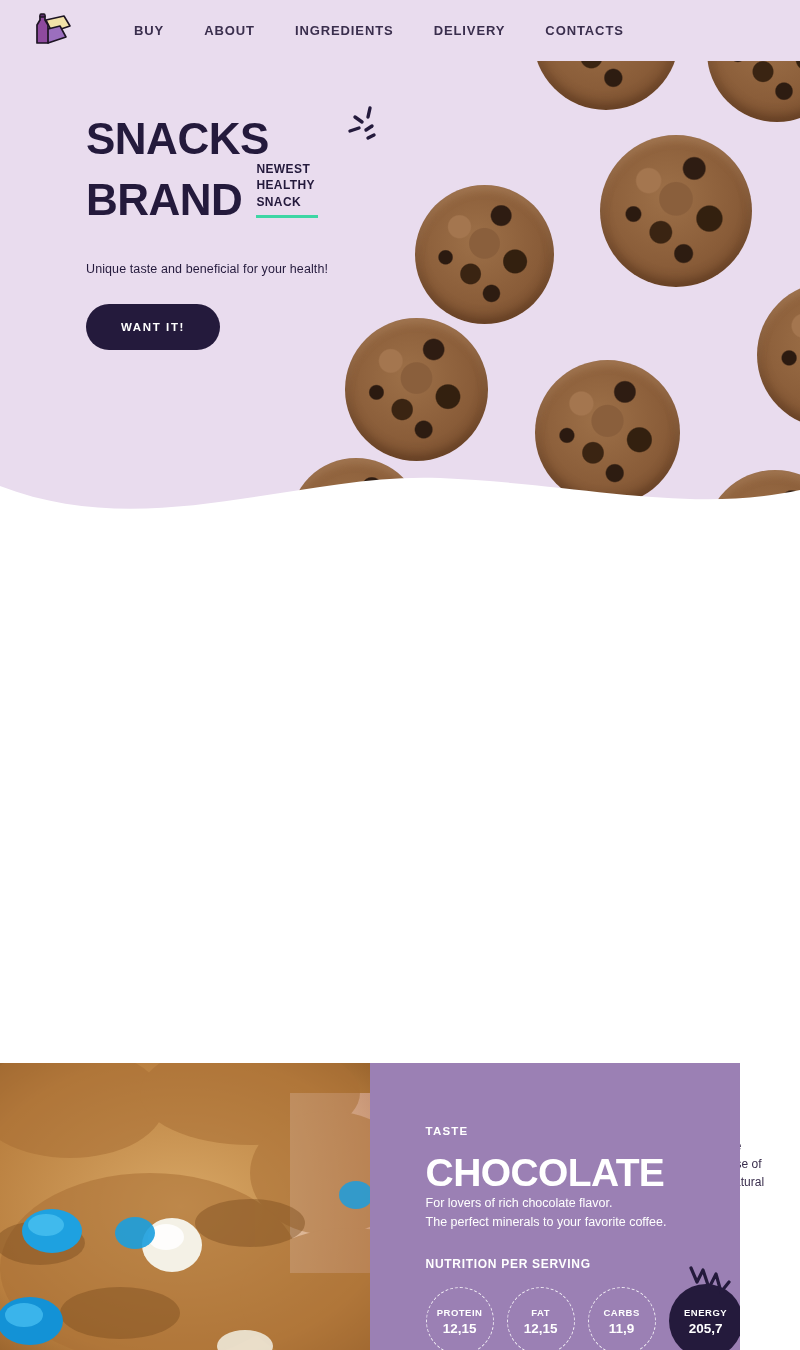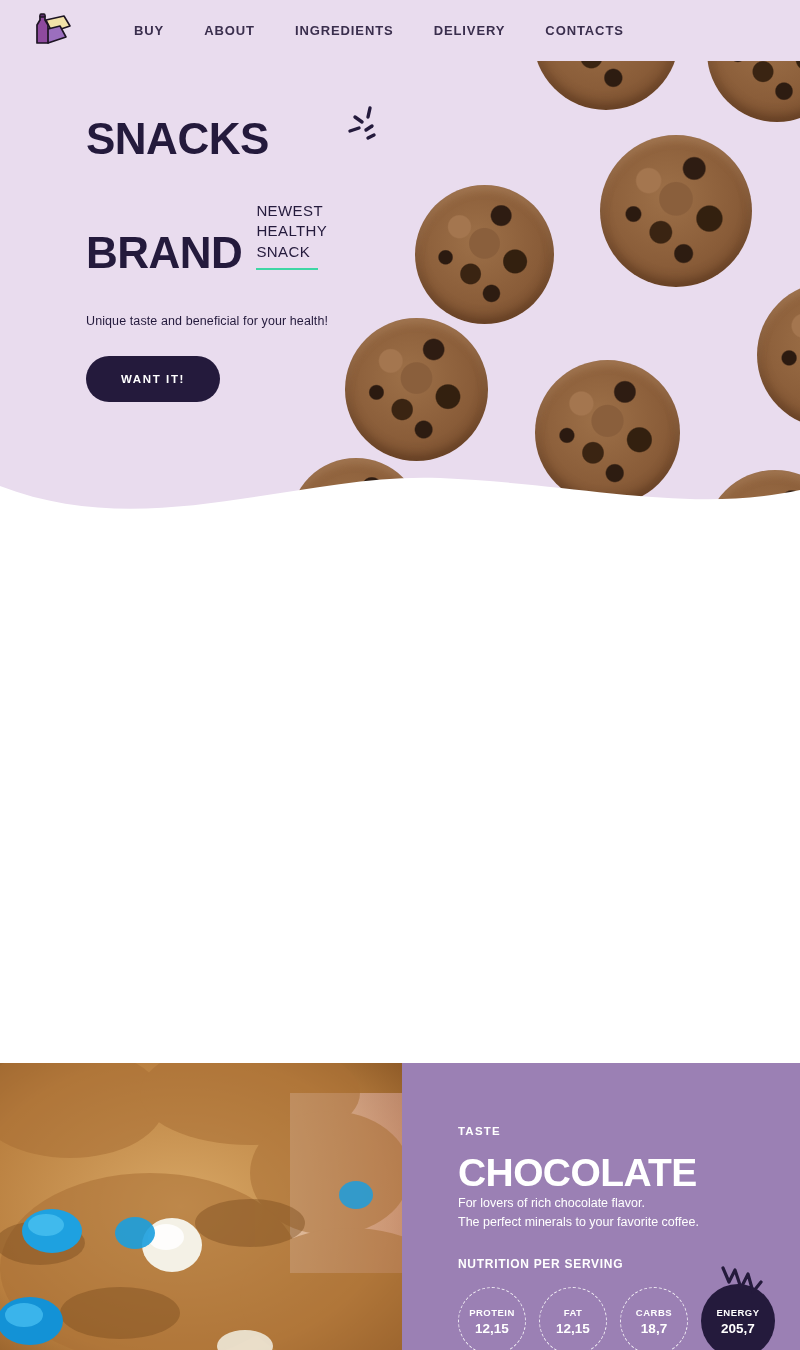--- a/index.html
+++ b/index.html
@@ -71,28 +71,27 @@
   .h1 {
     font-size:44px;
     line-height:.97;
     font-weight:800;
     letter-spacing:-.5px;
     color:#241a3c;
     text-transform:uppercase;
   }
   .brand-row { display:flex; align-items:flex-end; gap:14px; }
   .tagline {
-    font-size:15px;
-    font-weight:400;
+    font-size:12px;
+    font-weight:700;
     line-height:1.38;
     letter-spacing:.4px;
     color:#241a3c;
     text-transform:uppercase;
     padding-bottom:4px;
-    margin-top:40px;
   }
   .tagline-rule { display:block; width:62px; height:2.5px; background:#3ed6a4; margin-top:5px; }
   .hero-sub {
     margin-top:40px;
     font-size:12.5px;
     color:#241a3c;
     letter-spacing:.1px;
   }
   .btn {
     display:inline-flex;
@@ -129,21 +128,21 @@
     position:absolute;
     left:536px; top:605px;
     width:236px;
     font-size:12px;
     line-height:1.52;
     color:#3a2e4d;
   }
   .dash-pair { position:absolute; left:512px; top:584px; }
 
   
-  .sec4 { position:absolute; left:0; top:1063px; width:800px; height:287px; display:flex; }
+  .sec4 { position:absolute; left:0; top:1063px; width:740px; height:287px; display:flex; }
   .photo { width:402px; height:287px; position:relative; overflow:hidden; background:#b07d3d; }
   .panel {
     width:398px; height:287px;
     background:#9b80b4;
     padding:62px 0 0 56px;
     position:relative;
     overflow:hidden;
   }
   .taste-label { font-size:11.5px; font-weight:800; letter-spacing:1.2px; color:#fff; text-transform:uppercase; }
   .taste-name {
@@ -296,21 +295,21 @@
       <div class="nut">
         <span class="nut-k">PROTEIN</span>
         <span class="nut-v">12,15</span>
       </div>
       <div class="nut">
         <span class="nut-k">FAT</span>
         <span class="nut-v">12,15</span>
       </div>
       <div class="nut">
         <span class="nut-k">CARBS</span>
-        <span class="nut-v">18,7</span>
+        <span class="nut-v">11,9</span>
       </div>
       <div class="nut energy">
         <span class="nut-k">ENERGY</span>
         <span class="nut-v">205,7</span>
         <svg class="zig" width="50" height="52" viewBox="0 0 50 52">
           <polyline points="6,8 12,22 18,10 24,28 31,14 36,32 44,22" fill="none" stroke="#241a3c" stroke-width="3.2" stroke-linecap="round" stroke-linejoin="round"></polyline>
         </svg>
       </div>
     </div>
   </div>

